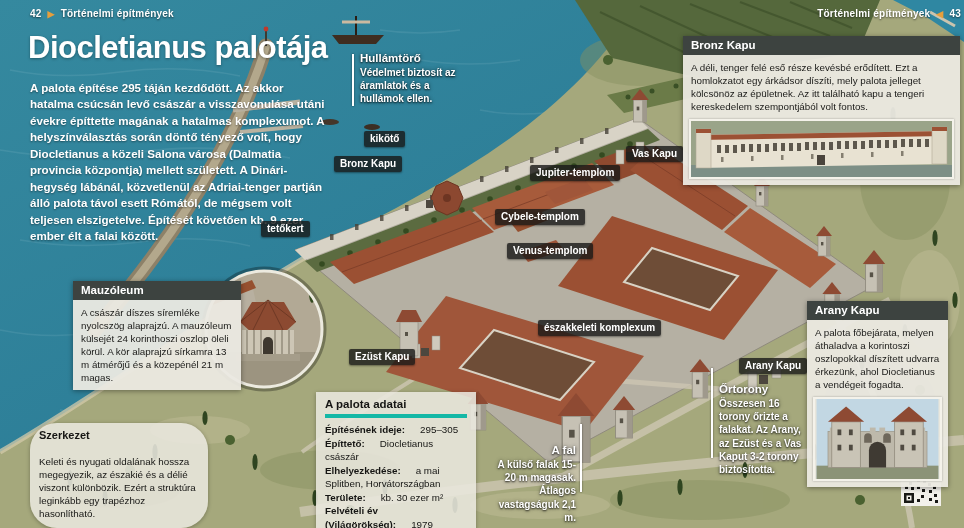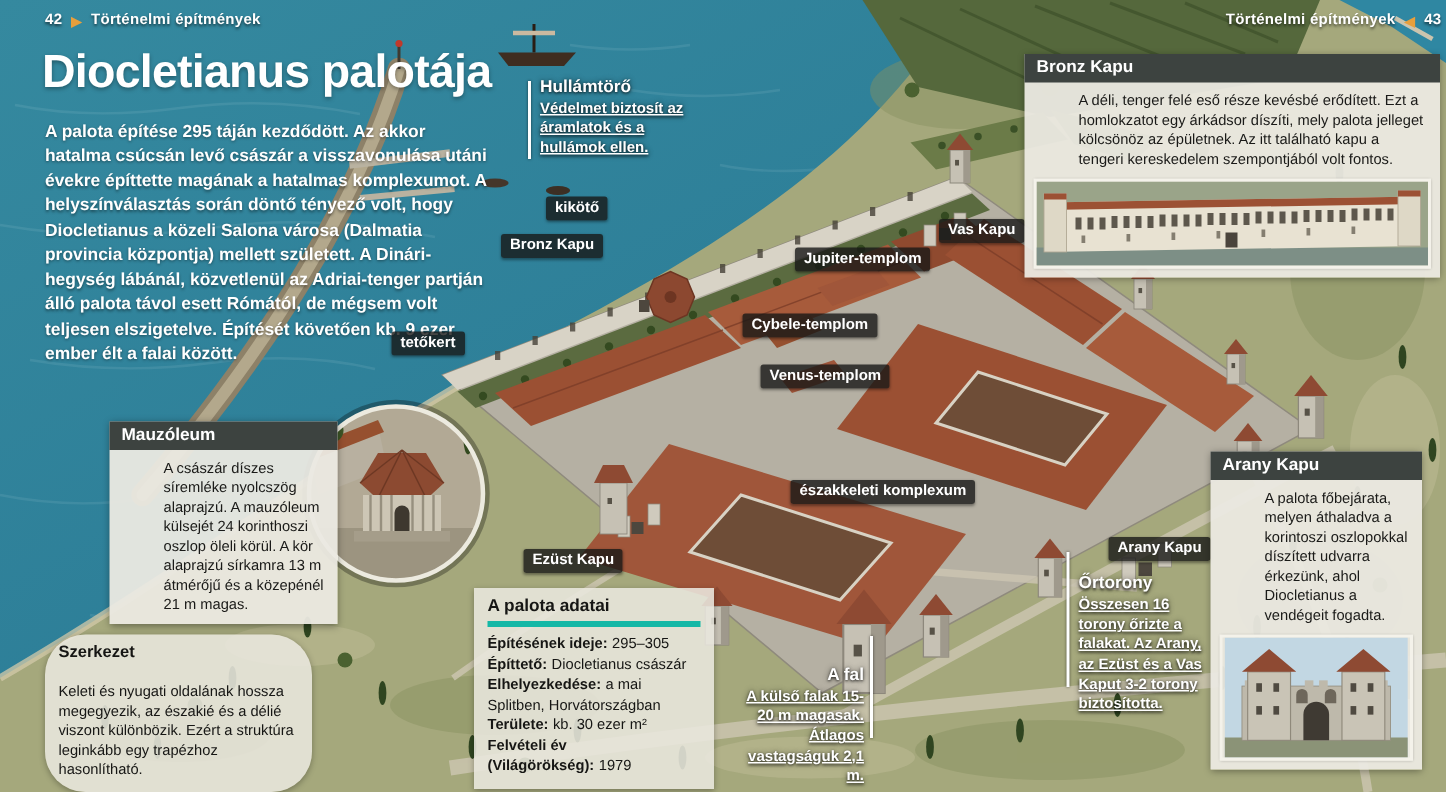--- a/index.html
+++ b/index.html
@@ -20,40 +20,40 @@
          text-shadow:0 1px 2px rgba(0,0,0,.45);}
 
   
   .map-label{background:rgba(24,24,22,.8);color:#fff;font-size:10px;font-weight:bold;
              padding:2px 6px 3px;border-radius:2px;white-space:nowrap;
              box-shadow:0 1px 2px rgba(0,0,0,.4);}
 
   
   .scene-callout{color:#fff;text-shadow:0 1px 2px rgba(0,0,0,.8),0 0 4px rgba(0,0,0,.45);}
   .scene-callout .t{font-size:11.5px;font-weight:bold;margin-bottom:2px;}
-  .scene-callout .b{font-size:10px;font-weight:600;line-height:1.32;text-decoration:underline;}
+  .scene-callout .b{font-size:10px;font-weight:600;line-height:1.32;}
   .lead-line{background:#fff;width:2px;box-shadow:0 0 2px rgba(0,0,0,.6);}
 
   
   .info-box{background:rgba(235,233,226,.95);box-shadow:0 1px 5px rgba(0,0,0,.4);}
   .info-box .hdr{background:#3d4340;color:#fff;font-weight:bold;font-size:11.5px;
                  padding:3px 8px 4px;}
-  .info-box .bd{padding:6px 8px;font-size:9.8px;line-height:1.33;color:#1a1a18;margin-left:28px;}
+  .info-box .bd{padding:6px 8px;font-size:9.8px;line-height:1.33;color:#1a1a18;}
   .info-box .img-wrap{margin:0 6px 6px;border:2px solid #f4f2ea;line-height:0;
                       box-shadow:0 0 2px rgba(0,0,0,.3);}
 
   
   .light-box{background:rgba(233,231,222,.88);box-shadow:0 1px 4px rgba(0,0,0,.3);
              padding:6px 9px 8px;color:#161614;}
   .light-box .t{font-size:11px;font-weight:bold;margin-bottom:3px;}
   .light-box .b{font-size:9.8px;line-height:1.33;margin-top:14px;}
   .light-box .t.ruled{border-bottom:4px solid #14b8a6;padding-bottom:4px;margin-bottom:5px;
                       font-size:11.5px;}
   .light-box .row{font-size:9.8px;line-height:1.38;}
-  .light-box .row b{margin-right:3px;}
+  .light-box .row b{margin-right:15px;}
 </style>
 </head>
 <body>
 
 <div class="page">
 
   <svg class="scene" width="964" height="528" viewBox="0 0 964 528">
     <defs>
       <linearGradient id="oceanGrad" x1="0" y1="0" x2="1" y2="1">
         <stop offset="0" stop-color="#35899f"></stop>
@@ -369,25 +369,25 @@
     <div class="b">Védelmet biztosít az áramlatok és a hullámok ellen.</div>
   </div>
 
   <div class="abs map-label" style="left:364px;top:131px;">kikötő</div>
   <div class="abs map-label" style="left:334px;top:156px;">Bronz Kapu</div>
   <div class="abs map-label" style="left:261px;top:221px;">tetőkert</div>
   <div class="abs map-label" style="left:626px;top:146px;">Vas Kapu</div>
   <div class="abs map-label" style="left:530px;top:165px;">Jupiter-templom</div>
   <div class="abs map-label" style="left:495px;top:209px;">Cybele-templom</div>
   <div class="abs map-label" style="left:507px;top:243px;">Venus-templom</div>
-  <div class="abs map-label" style="left:527px;top:320px;">északkeleti komplexum</div>
-  <div class="abs map-label" style="left:349px;top:349px;margin-top:17px;">Ezüst Kapu</div>
+  <div class="abs map-label" style="left:538px;top:320px;">északkeleti komplexum</div>
+  <div class="abs map-label" style="left:349px;top:349px;">Ezüst Kapu</div>
   <div class="abs map-label" style="left:739px;top:358px;">Arany Kapu</div>
 
-  <div class="abs info-box" style="left:73px;top:281px;width:152px;">
+  <div class="abs info-box" style="left:73px;top:281px;width:168px;">
     <div class="hdr">Mauzóleum</div>
     <div class="bd">A császár díszes síremléke nyolcszög alaprajzú. A mauzóleum külsejét 24 korinthoszi oszlop öleli körül. A kör alaprajzú sírkamra 13 m átmérőjű és a közepénél 21 m magas.</div>
   </div>
 
   <div class="abs light-box" style="left:30px;top:423px;width:160px;border-radius:27px;">
     <div class="t">Szerkezet</div>
     <div class="b">Keleti és nyugati oldalának hossza megegyezik, az északié és a délié viszont különbözik. Ezért a struktúra leginkább egy trapézhoz hasonlítható.</div>
   </div>
 
   <div class="abs light-box" style="left:316px;top:392px;width:142px;">

